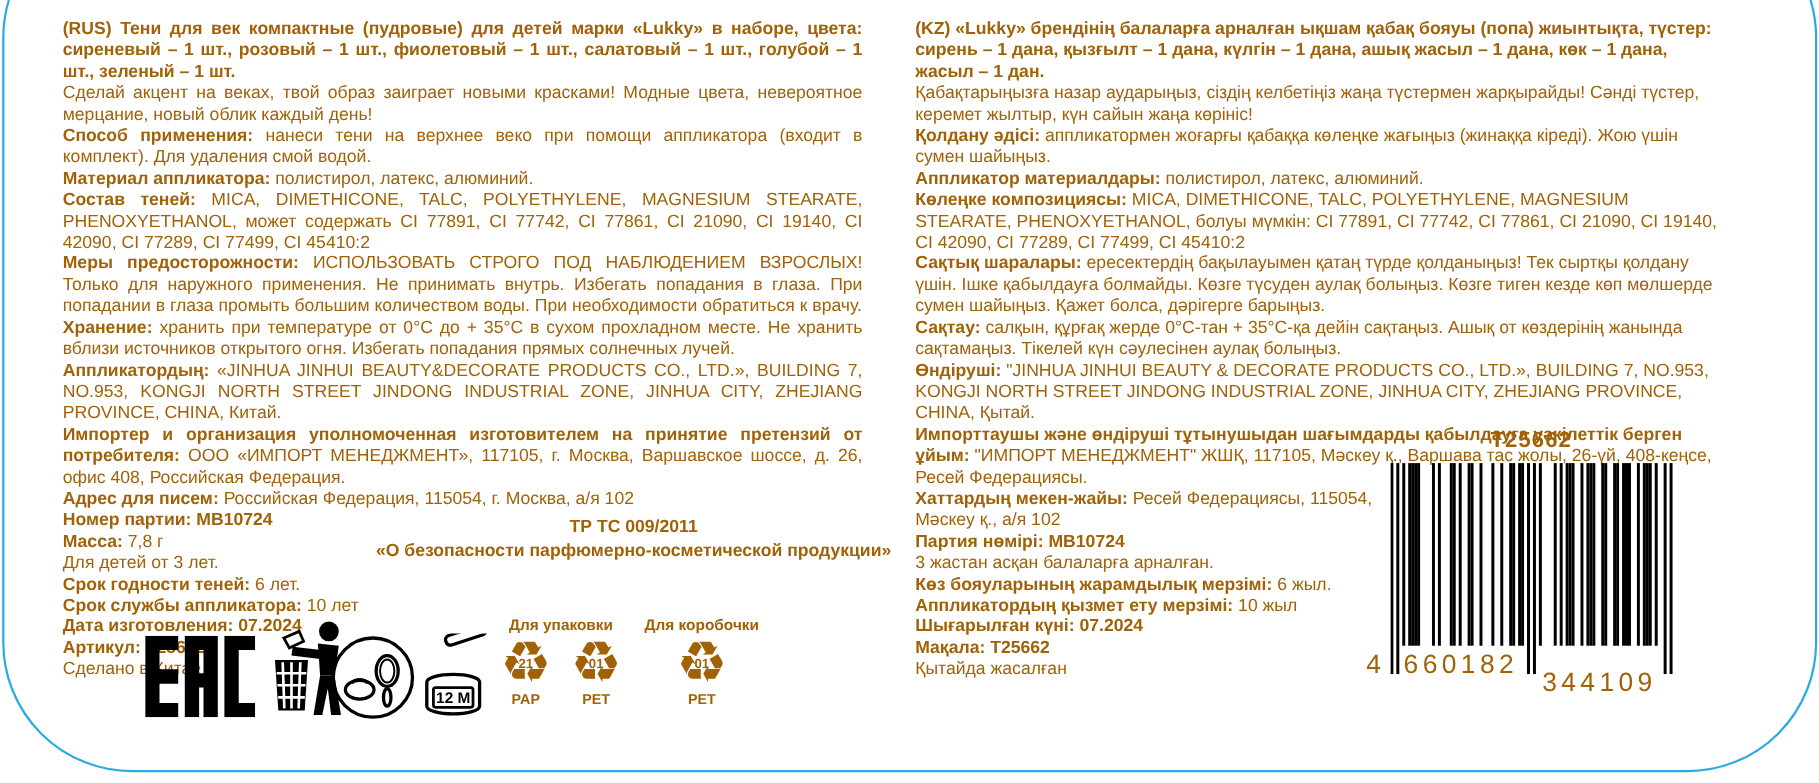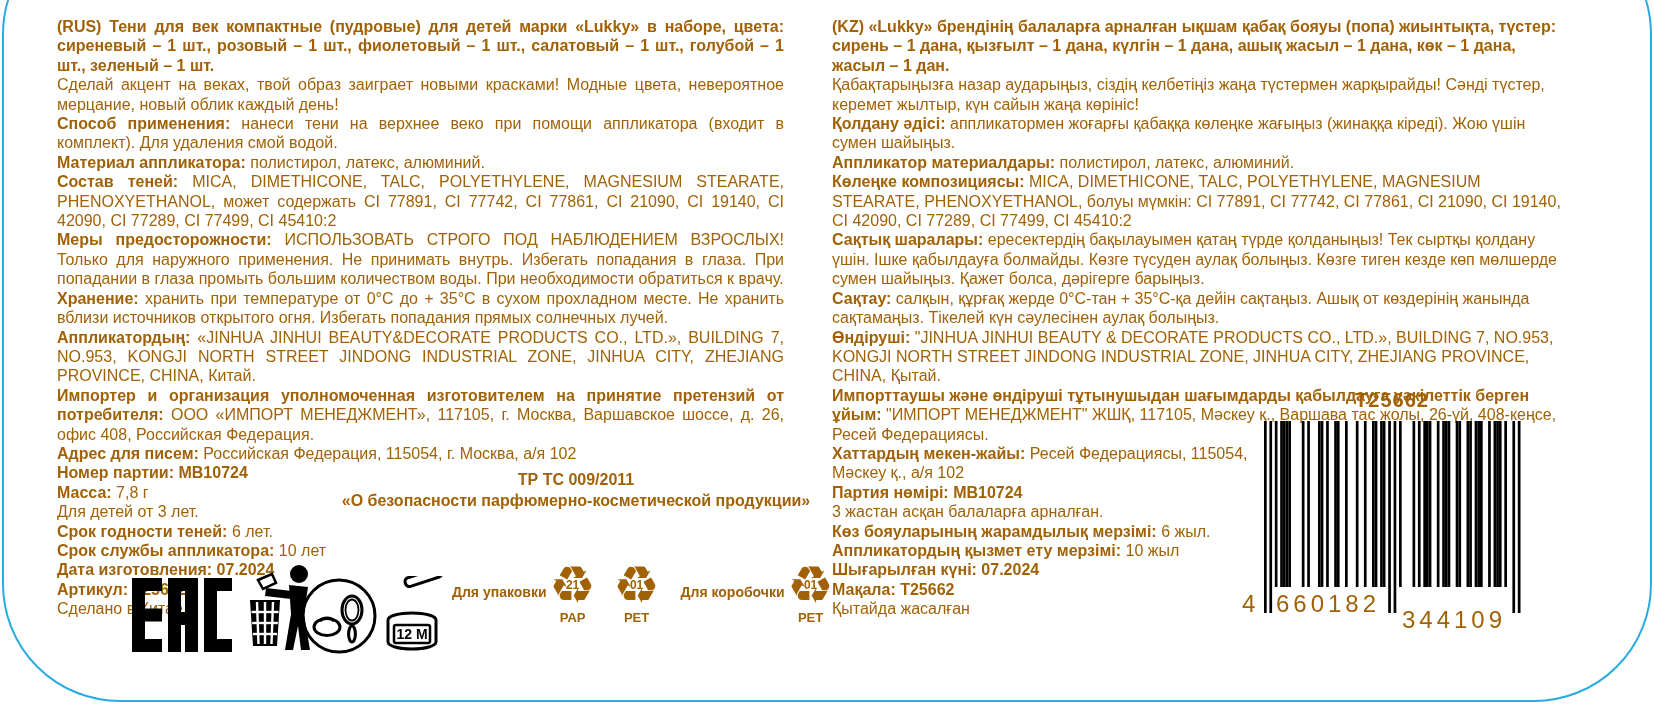--- a/index.html
+++ b/index.html
@@ -22,21 +22,21 @@
   .bc-d1{left:-20px;}
   .bc-dl{left:12px;width:108px;background:#fff;letter-spacing:4px;text-align:center;}
   .bc-dr{left:138px;width:108px;background:#fff;letter-spacing:4px;text-align:center;margin-top:16px;}
   
   .icon-abs{position:absolute;}
   #eac{left:132px;top:578px;}
   #tidyman{left:244px;top:564px;}
   #cosmetic{left:300px;top:577px;}
   #pao{left:380px;top:576px;}
   #recycling{left:452px;top:560px;display:flex;gap:18px;align-items:flex-start;}
-  .re-group{display:flex;flex-direction:row;align-items:center;}
+  .re-group{display:flex;flex-direction:column;align-items:center;}
   .re-label{font-size:14px;font-weight:bold;line-height:16px;margin-bottom:2px;white-space:nowrap;}
   .re-symbols{display:flex;gap:12px;}
   .tri-col{display:flex;flex-direction:column;align-items:center;width:52px;}
   .tri-wrap{position:relative;width:52px;height:50px;text-align:center;}
   .tri{font-family:"DejaVu Sans",sans-serif;font-size:52px;line-height:50px;display:block;}
   .tri-num{position:absolute;left:0;right:0;top:19px;font-size:12px;font-weight:bold;line-height:12px;}
   .tri-mat{font-size:13px;font-weight:bold;margin-top:0;}
 </style>
 </head>
 <body>

